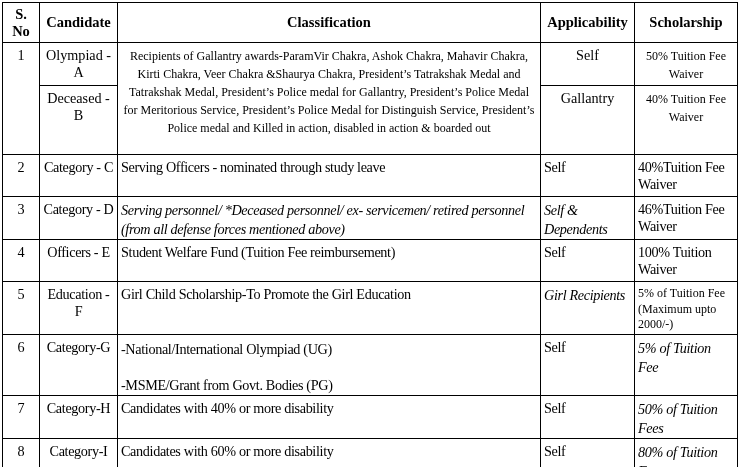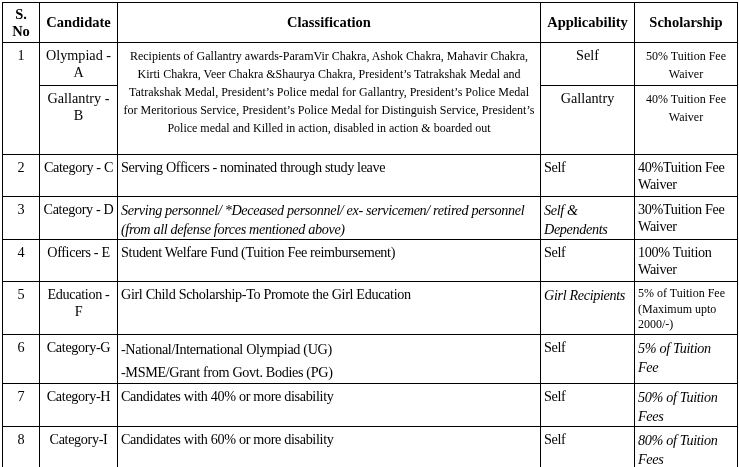--- a/index.html
+++ b/index.html
@@ -35,59 +35,59 @@
   </tr>
 
   <tr style="height:43px">
     <td class="c pt" rowspan="2">1</td>
     <td class="c pt">Olympiad - A</td>
     <td class="c pt small" rowspan="2" style="line-height:18px">Recipients of Gallantry awards-ParamVir Chakra, Ashok Chakra, Mahavir Chakra, Kirti Chakra, Veer Chakra &amp;Shaurya Chakra, President’s Tatrakshak Medal and Tatrakshak Medal, President’s Police medal for Gallantry, President’s Police Medal for Meritorious Service, President’s Police Medal for Distinguish Service, President’s Police medal and Killed in action, disabled in action &amp; boarded out</td>
     <td class="c pt">Self</td>
     <td class="c pt small" style="line-height:18px">50% Tuition Fee Waiver</td>
   </tr>
   <tr style="height:69px">
-    <td class="c pt">Gallantry - B</td>
+    <td class="c pt">Deceased - B</td>
     <td class="c pt">Gallantry</td>
     <td class="c pt small" style="line-height:18px">40% Tuition Fee Waiver</td>
   </tr>
 
   <tr style="height:42px">
     <td class="c pt">2</td>
     <td class="c pt cond">Category - C</td>
     <td class="pt cond">Serving Officers - nominated through study leave</td>
     <td class="pt cond">Self</td>
     <td class="pt cond">40%Tuition Fee Waiver</td>
   </tr>
   <tr style="height:43px">
     <td class="c pt">3</td>
     <td class="c pt cond">Category - D</td>
     <td class="pt cond mid">Serving personnel/ *Deceased personnel/ ex- servicemen/ retired personnel (from all defense forces mentioned above)</td>
     <td class="pt cond mid">Self &amp; Dependents</td>
-    <td class="pt cond">30%Tuition Fee Waiver</td>
+    <td class="pt cond">46%Tuition Fee Waiver</td>
   </tr>
   <tr style="height:42px">
     <td class="c pt">4</td>
     <td class="c pt cond">Officers - E</td>
     <td class="pt cond">Student Welfare Fund  (Tuition Fee reimbursement)</td>
     <td class="pt cond">Self</td>
     <td class="pt cond">100%  Tuition Waiver</td>
   </tr>
   <tr style="height:53px">
     <td class="c pt">5</td>
     <td class="c pt cond">Education - F</td>
     <td class="pt cond">Girl Child Scholarship-To Promote the Girl Education</td>
     <td class="pt cond mid">Girl Recipients</td>
     <td class="pt small">5% of Tuition Fee (Maximum upto 2000/-)</td>
   </tr>
   <tr style="height:49px">
     <td class="c pt">6</td>
     <td class="c pt cond">Category-G</td>
     <td class="pt cond tall">
       <div>-National/International Olympiad (UG)</div>
-      <div style="margin-top:3px">-MSME/Grant from Govt. Bodies (PG)</div>
+      <div style="margin-top:16px">-MSME/Grant from Govt. Bodies (PG)</div>
     </td>
     <td class="pt cond">Self</td>
     <td class="pt cond mid">5% of Tuition Fee</td>
   </tr>
   <tr style="height:40px">
     <td class="c pt">7</td>
     <td class="c pt cond">Category-H</td>
     <td class="pt cond">Candidates with 40% or more disability</td>
     <td class="pt cond">Self</td>
     <td class="pt cond mid">50% of Tuition Fees</td>

